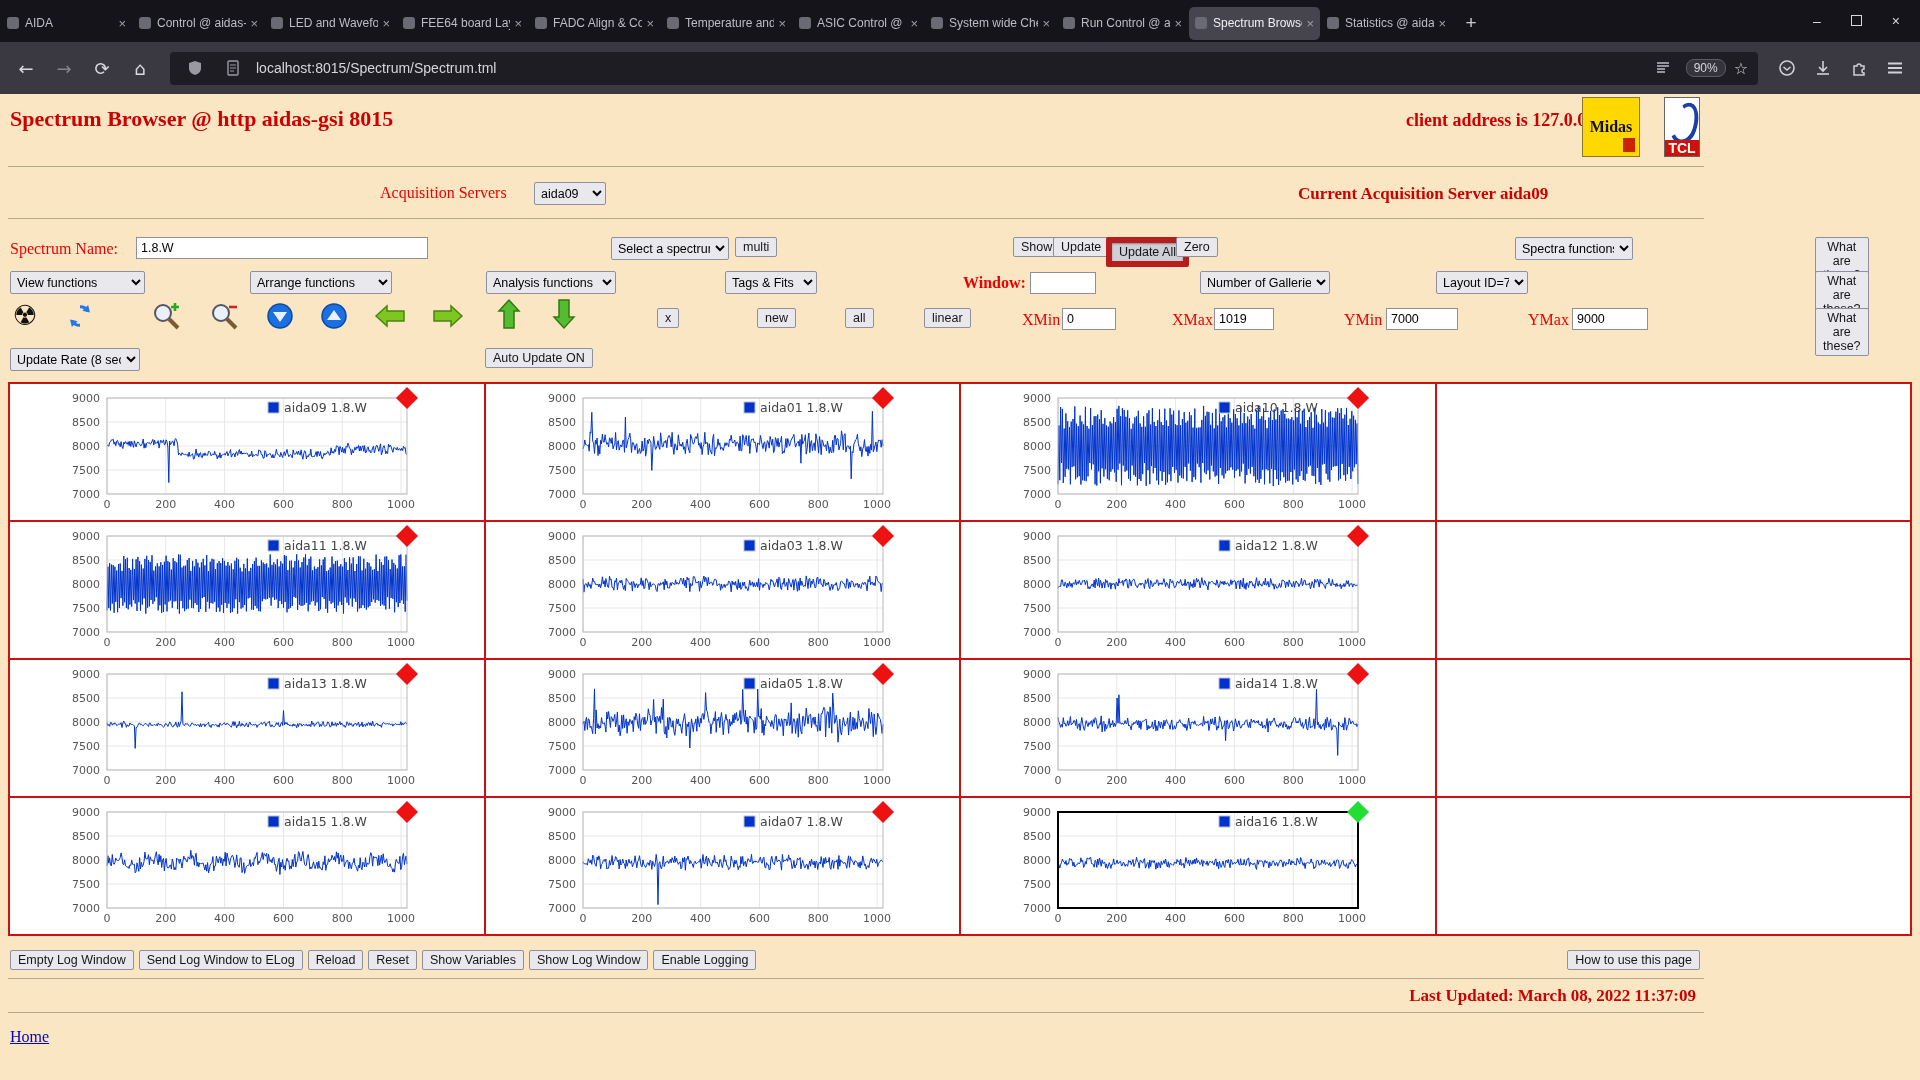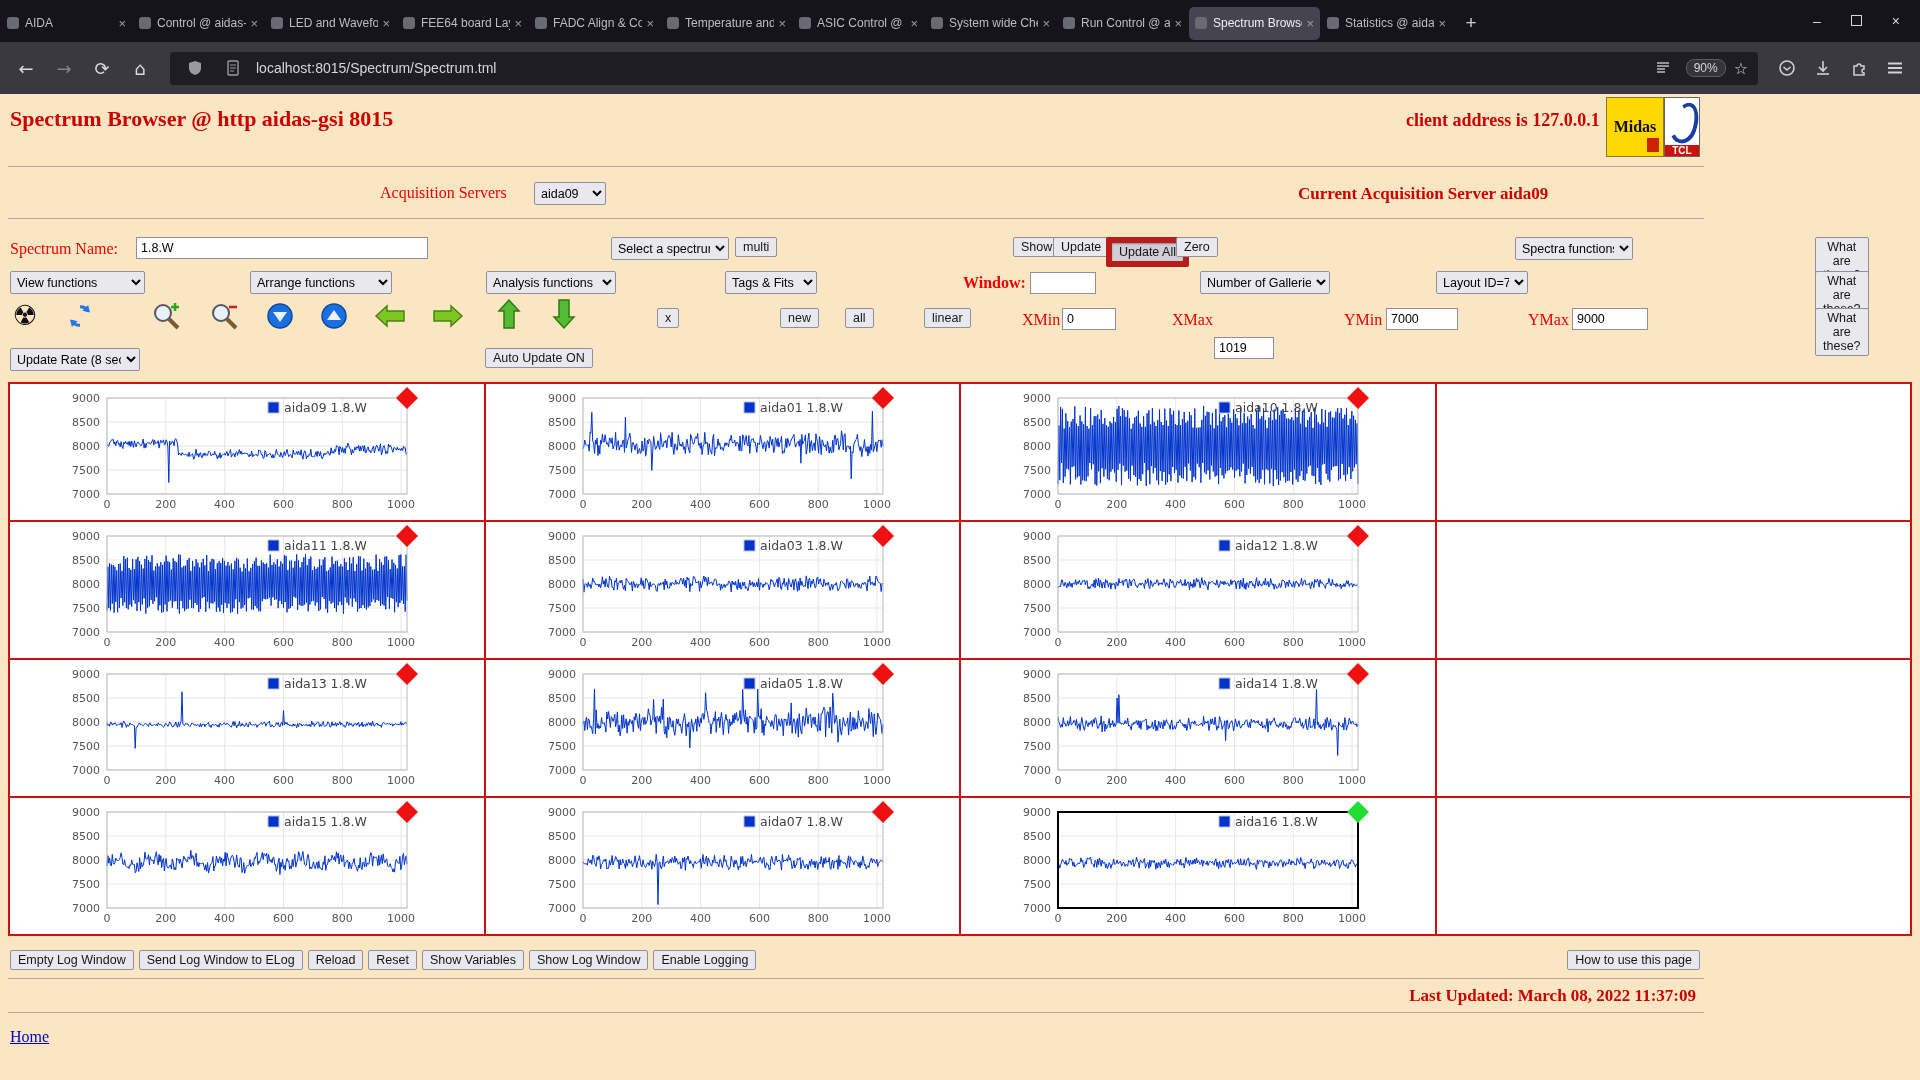--- a/index.html
+++ b/index.html
@@ -31,26 +31,26 @@
   .redlabel{font-size:16px;color:#ee0000;}
   .redbold{font-size:17px;font-weight:bold;color:#cc0000;}
   .hr{left:8px;right:8px;border-top:1px solid #b5a992;height:0;}
   button,select,input{font-family:"Liberation Sans",sans-serif;font-size:12.5px;box-sizing:border-box;}
   button{background:#e9e9ed;border:1px solid #8f8f9d;border-radius:2px;padding:2px 7px;color:#15141a;}
   button.pressed{background:#cfcfd6;border:6px solid #b91c1c;box-shadow:inset 0 1px 2px rgba(0,0,0,.35);}
   select{background:#e9e9ed;border:1px solid #8f8f9d;border-radius:2px;padding:1px 2px;height:23px;}
   input{background:#fff;border:1px solid #8f8f9d;padding:2px 4px;height:22px;}
   .icon32{width:34px;height:32px;display:flex;align-items:center;justify-content:center;}
   .rad{font-size:28px;line-height:30px;color:#111;font-family:"DejaVu Sans",sans-serif;}
-  .logos{display:flex;gap:0;align-items:flex-start;}
+  .logos{display:flex;gap:24px;align-items:flex-start;}
   .midas-logo{width:56px;height:58px;background:#ffd800;border:1px solid #8a7a30;display:flex;align-items:center;justify-content:center;font-weight:bold;font-size:16px;color:#111;position:relative;font-family:"Liberation Serif",serif;}
   .m-red{position:absolute;right:4px;bottom:4px;width:12px;height:14px;background:#cc2200;}
   .tcl-logo{width:34px;height:58px;background:#fff;border:1px solid #666;position:relative;overflow:hidden;}
   .t-swirl{position:absolute;left:7px;top:4px;width:18px;height:34px;border:4px solid #1b3faa;border-radius:50% 50% 50% 50%/60% 60% 40% 40%;border-left-color:transparent;transform:rotate(18deg);}
-  .t-label{position:absolute;left:0;right:0;bottom:0;background:#cc1111;color:#ffe;font-size:10px;font-weight:bold;text-align:center;font-family:"Liberation Sans",sans-serif;}
+  .t-label{position:absolute;left:0;right:0;bottom:0;background:#cc1111;color:#ffe;font-size:14px;font-weight:bold;text-align:center;font-family:"Liberation Sans",sans-serif;}
   .grid{position:absolute;left:8px;top:288px;width:1904px;display:grid;grid-template-columns:repeat(4,1fr);grid-auto-rows:136px;gap:2px;background:#cc1111;border:2px solid #cc1111;box-sizing:border-box;}
   .cell{background:#fff;overflow:hidden;padding:2px 0 0 2px;}
   .tick{font-family:"DejaVu Sans",sans-serif;font-size:11px;fill:#555;}
   .legend{font-family:"DejaVu Sans",sans-serif;font-size:12.5px;fill:#444;}
   .footer-btns{display:flex;gap:5px;}
   .homelink{font-size:16px;color:#0000cc;text-decoration:underline;}
 </style>
 </head>
 <body>
 
@@ -267,27 +267,27 @@
       <svg width="26" height="32" viewBox="0 0 26 32">
         <polygon points="13,2 3,13 8,13 8,30 18,30 18,13 23,13" fill="#55bb33" stroke="#2f7a12" stroke-width="1.5"></polygon>
       </svg>
     </span>
   <span class="icon32 abs" style="left:547px;top:204px;">
       <svg width="26" height="32" viewBox="0 0 26 32">
         <polygon points="13,30 3,19 8,19 8,2 18,2 18,19 23,19" fill="#55bb33" stroke="#2f7a12" stroke-width="1.5"></polygon>
       </svg>
     </span>
   <button class="abs" style="left:657px;top:214px;">x</button>
-  <button class="abs" style="left:780px;top:214px;">new</button>
+  <button class="abs" style="left:757px;top:214px;">new</button>
   <button class="abs" style="left:845px;top:214px;">all</button>
   <button class="abs" style="left:924px;top:214px;">linear</button>
   <span class="redlabel abs" style="left:1022px;top:217px;">XMin</span>
   <input class="abs" style="left: 1062px; top: 214px; width: 54px;" value="0">
   <span class="redlabel abs" style="left:1172px;top:217px;">XMax</span>
-  <input class="abs" style="left: 1214px; top: 214px; width: 60px; margin-top: 29px;" value="1019">
+  <input class="abs" style="left: 1214px; top: 214px; width: 60px;" value="1019">
   <span class="redlabel abs" style="left:1344px;top:217px;">YMin</span>
   <input class="abs" style="left: 1386px; top: 214px; width: 72px;" value="7000">
   <span class="redlabel abs" style="left:1528px;top:217px;">YMax</span>
   <input class="abs" style="left: 1572px; top: 214px; width: 76px;" value="9000">
   <button class="abs" style="left:1815px;top:214px;">What are these?</button>
 
   <select class="abs" style="left:10px;top:254px;width:130px;"><option>Update Rate (8 secs)</option></select>
   <button class="abs" style="left:485px;top:254px;">Auto Update ON</button>
 
   <div id="plot-grid" class="grid">

